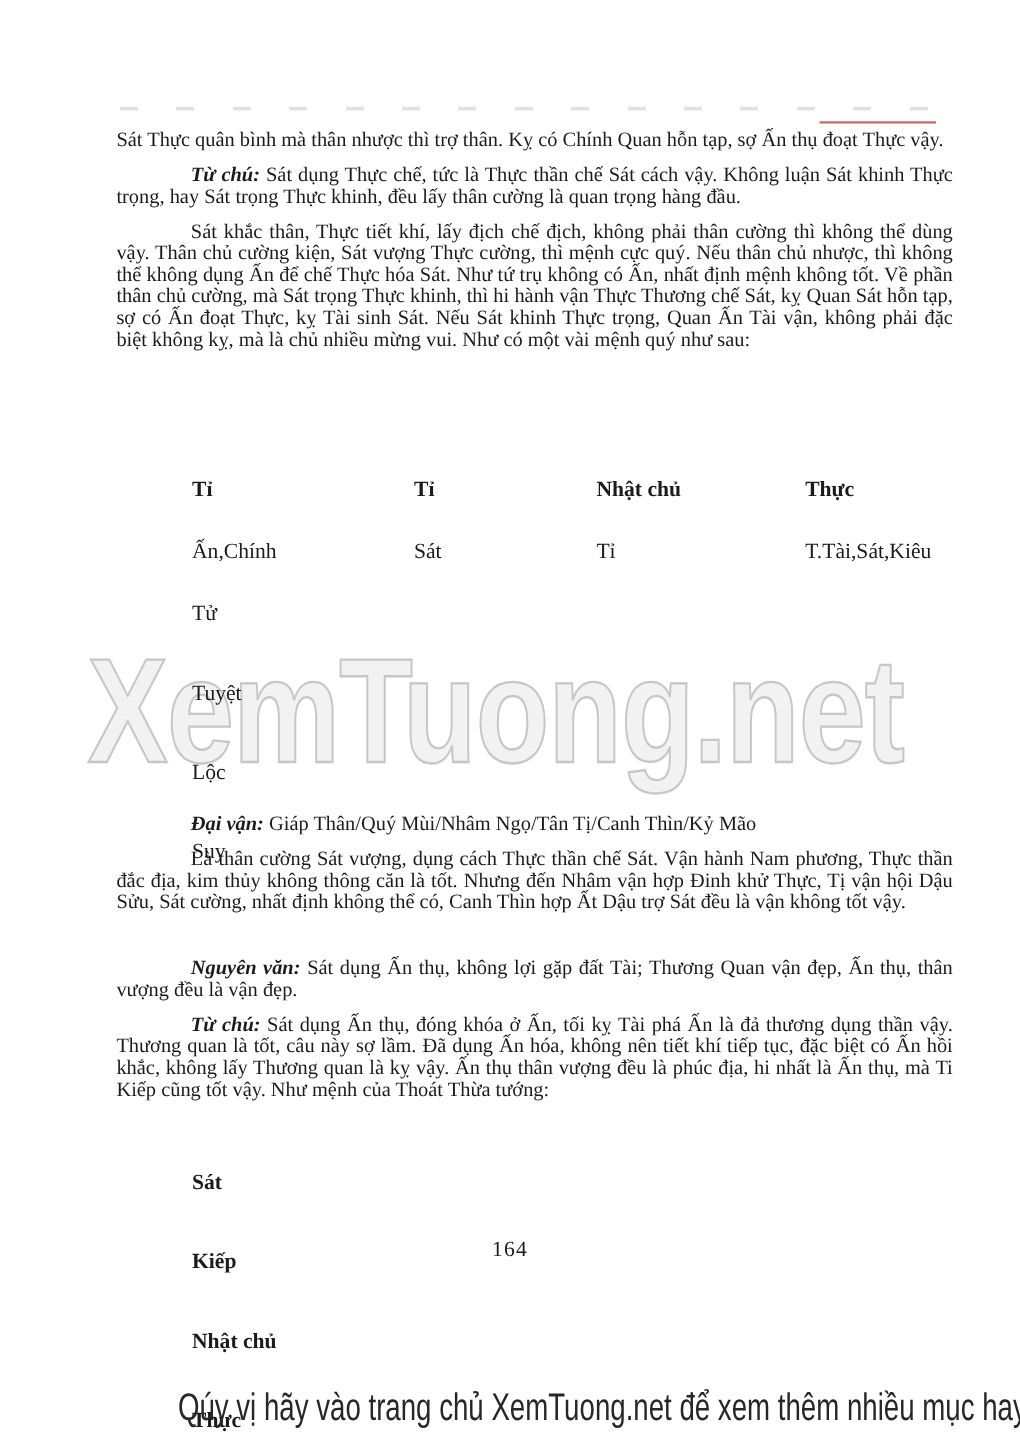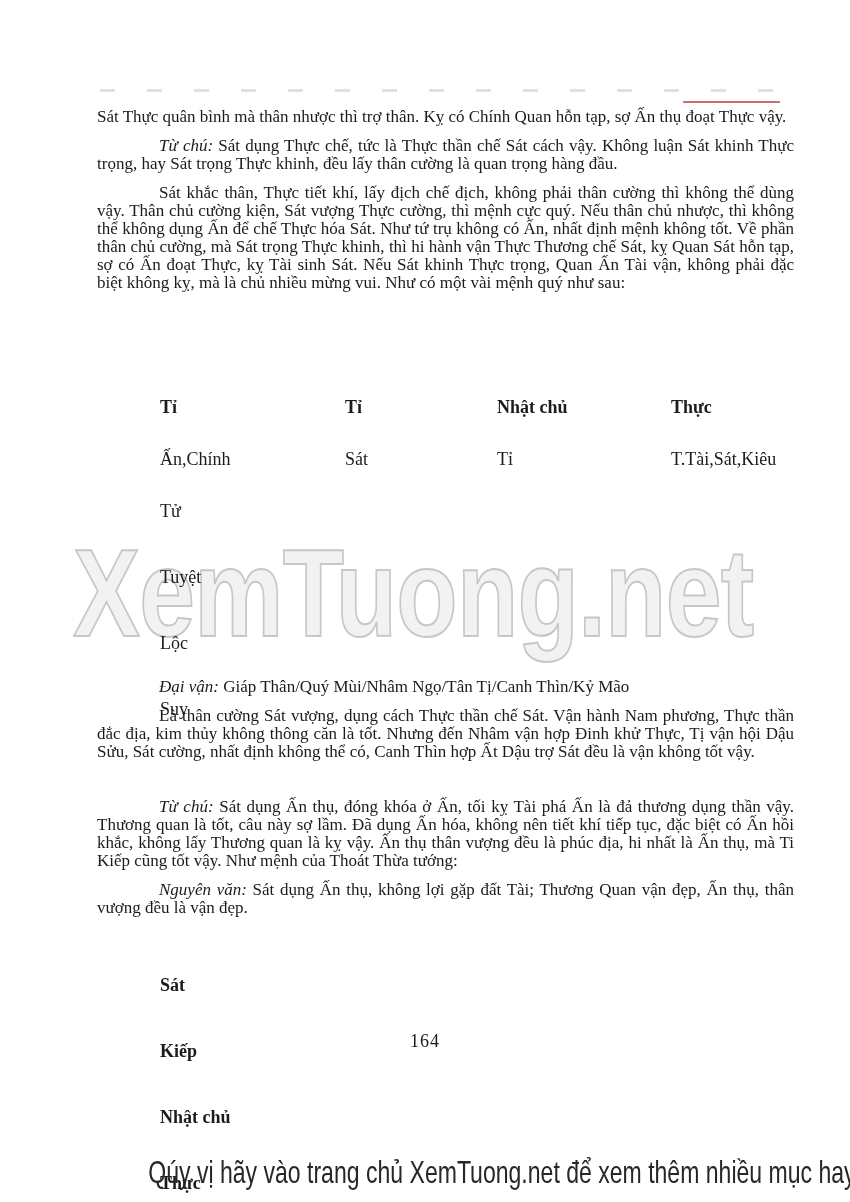--- a/index.html
+++ b/index.html
@@ -27,21 +27,21 @@
     letter-spacing:-1px; user-select:none;
   }
   
   .textblock {
     position:absolute; left:97px; width:697px; z-index:2;
     font-size:17px; line-height:18px; text-align:justify;
   }
   .textblock p { margin:0 0 11px 0; }
   .textblock p.ind { text-indent:62px; }
   .textblock p:last-child { margin-bottom:0; }
-  .lead { font-weight:normal; font-style:italic; }
+  .lead { font-weight:bold; font-style:italic; }
   #block-a { top:108px; }
   #block-b { top:678px; }
   #block-c { top:798px; }
   
   .pillar-table { position:absolute; left:160px; width:640px; z-index:2; font-size:18px; }
   #table-main { top:398px; }
   #table-second { top:976px; }
   .prow { display:flex; height:18px; line-height:18px; margin-bottom:34px;gap:48px; }
   .prow:last-child { margin-bottom:0;flex-direction:column; }
   .prow.bold { font-weight:bold; }
@@ -105,22 +105,22 @@
       <span class="c3">Suy</span>
     </div>
   </div>
 
   <div class="textblock" id="block-b">
     <p class="ind"><span class="lead">Đại vận:</span> <span>Giáp Thân/Quý Mùi/Nhâm Ngọ/Tân Tị/Canh Thìn/Kỷ Mão</span></p>
     <p class="ind"><span>Là thân cường Sát vượng, dụng cách Thực thần chế Sát. Vận hành Nam phương, Thực thần đắc địa, kim thủy không thông căn là tốt. Nhưng đến Nhâm vận hợp Đinh khử Thực, Tị vận hội Dậu Sửu, Sát cường, nhất định không thể có, Canh Thìn hợp Ất Dậu trợ Sát đều là vận không tốt vậy.</span></p>
   </div>
 
   <div class="textblock" id="block-c">
+    <p class="ind"><span class="lead">Nguyên văn:</span> <span>Sát dụng Ấn thụ, không lợi gặp đất Tài; Thương Quan vận đẹp, Ấn thụ, thân vượng đều là vận đẹp.</span></p>
     <p class="ind"><span class="lead">Từ chú:</span> <span>Sát dụng Ấn thụ, đóng khóa ở Ấn, tối kỵ Tài phá Ấn là đả thương dụng thần vậy. Thương quan là tốt, câu này sợ lầm. Đã dụng Ấn hóa, không nên tiết khí tiếp tục, đặc biệt có Ấn hồi khắc, không lấy Thương quan là kỵ vậy. Ấn thụ thân vượng đều là phúc địa, hi nhất là Ấn thụ, mà Ti Kiếp cũng tốt vậy. Như mệnh của Thoát Thừa tướng:</span></p>
-    <p class="ind"><span class="lead">Nguyên văn:</span> <span>Sát dụng Ấn thụ, không lợi gặp đất Tài; Thương Quan vận đẹp, Ấn thụ, thân vượng đều là vận đẹp.</span></p>
   </div>
 
   <div class="pillar-table" id="table-second">
     <div class="prow bold">
       <span class="c0">Sát</span>
       <span class="c1">Kiếp</span>
       <span class="c2">Nhật chủ</span>
       <span class="c3">Thực</span>
     </div>
   </div>

